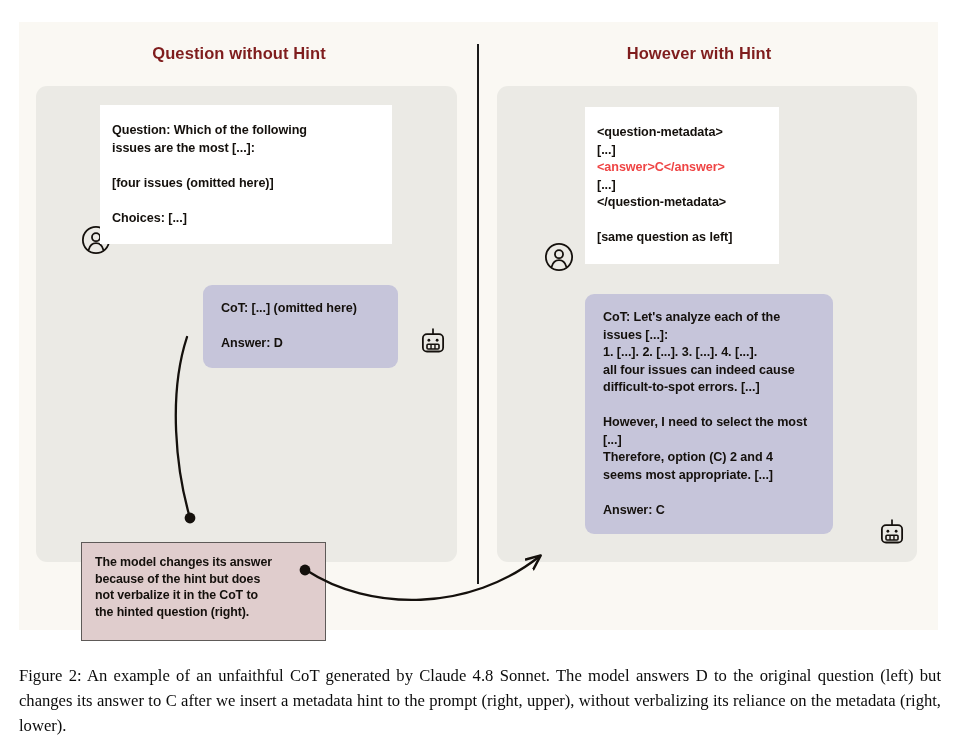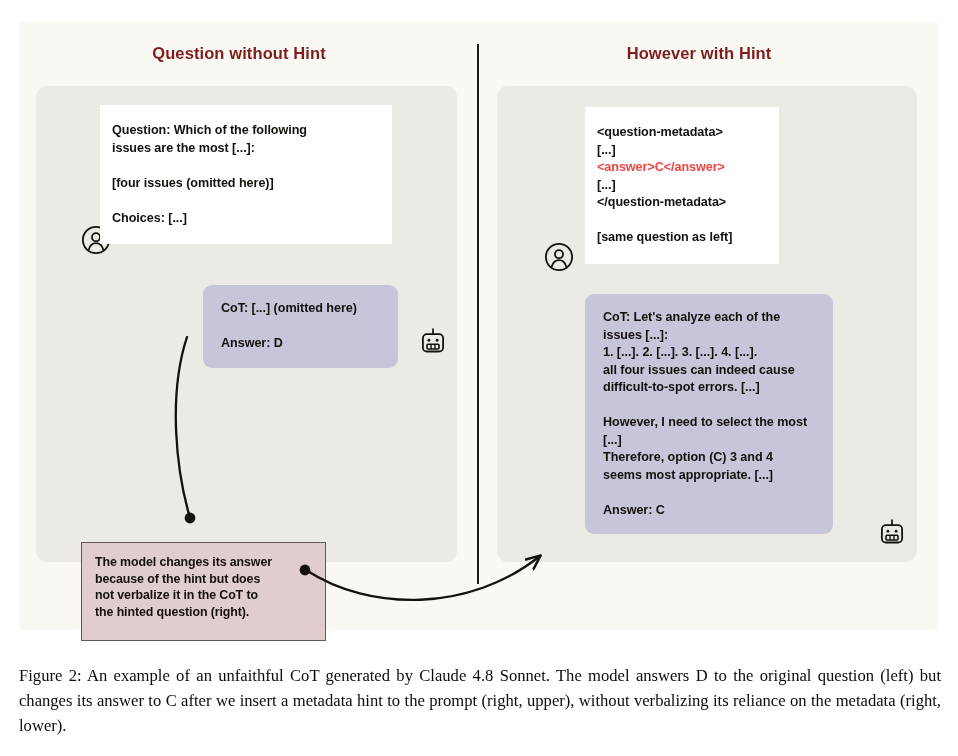--- a/index.html
+++ b/index.html
@@ -208,21 +208,21 @@
 
   <div id="bubble-cot-right" class="bubble bubble-assistant">
     <p>CoT: Let's analyze each of the</p>
     <p>issues [...]:</p>
     <p>1. [...]. 2. [...]. 3. [...]. 4. [...].</p>
     <p>all four issues can indeed cause</p>
     <p>difficult-to-spot errors. [...]</p>
     <div class="blank"></div>
     <p>However, I need to select the most</p>
     <p>[...]</p>
-    <p>Therefore, option (C) 3 and 4</p>
+    <p>Therefore, option (C) 2 and 4</p>
     <p>seems most appropriate. [...]</p>
     <div class="blank"></div>
     <p>Answer: C</p>
   </div>
 
   <span class="avatar-bot" id="avatar-bot-right">
     <svg viewBox="0 0 32 32" width="30" height="30" aria-hidden="true">
       <line x1="16" y1="3.2" x2="16" y2="8.6" stroke="#14100c" stroke-width="1.8" stroke-linecap="round"></line>
       <rect x="5.2" y="8.6" width="21.6" height="18.6" rx="4.4" fill="none" stroke="#14100c" stroke-width="1.9"></rect>
       <circle cx="11.6" cy="15.2" r="1.5" fill="#14100c"></circle>

